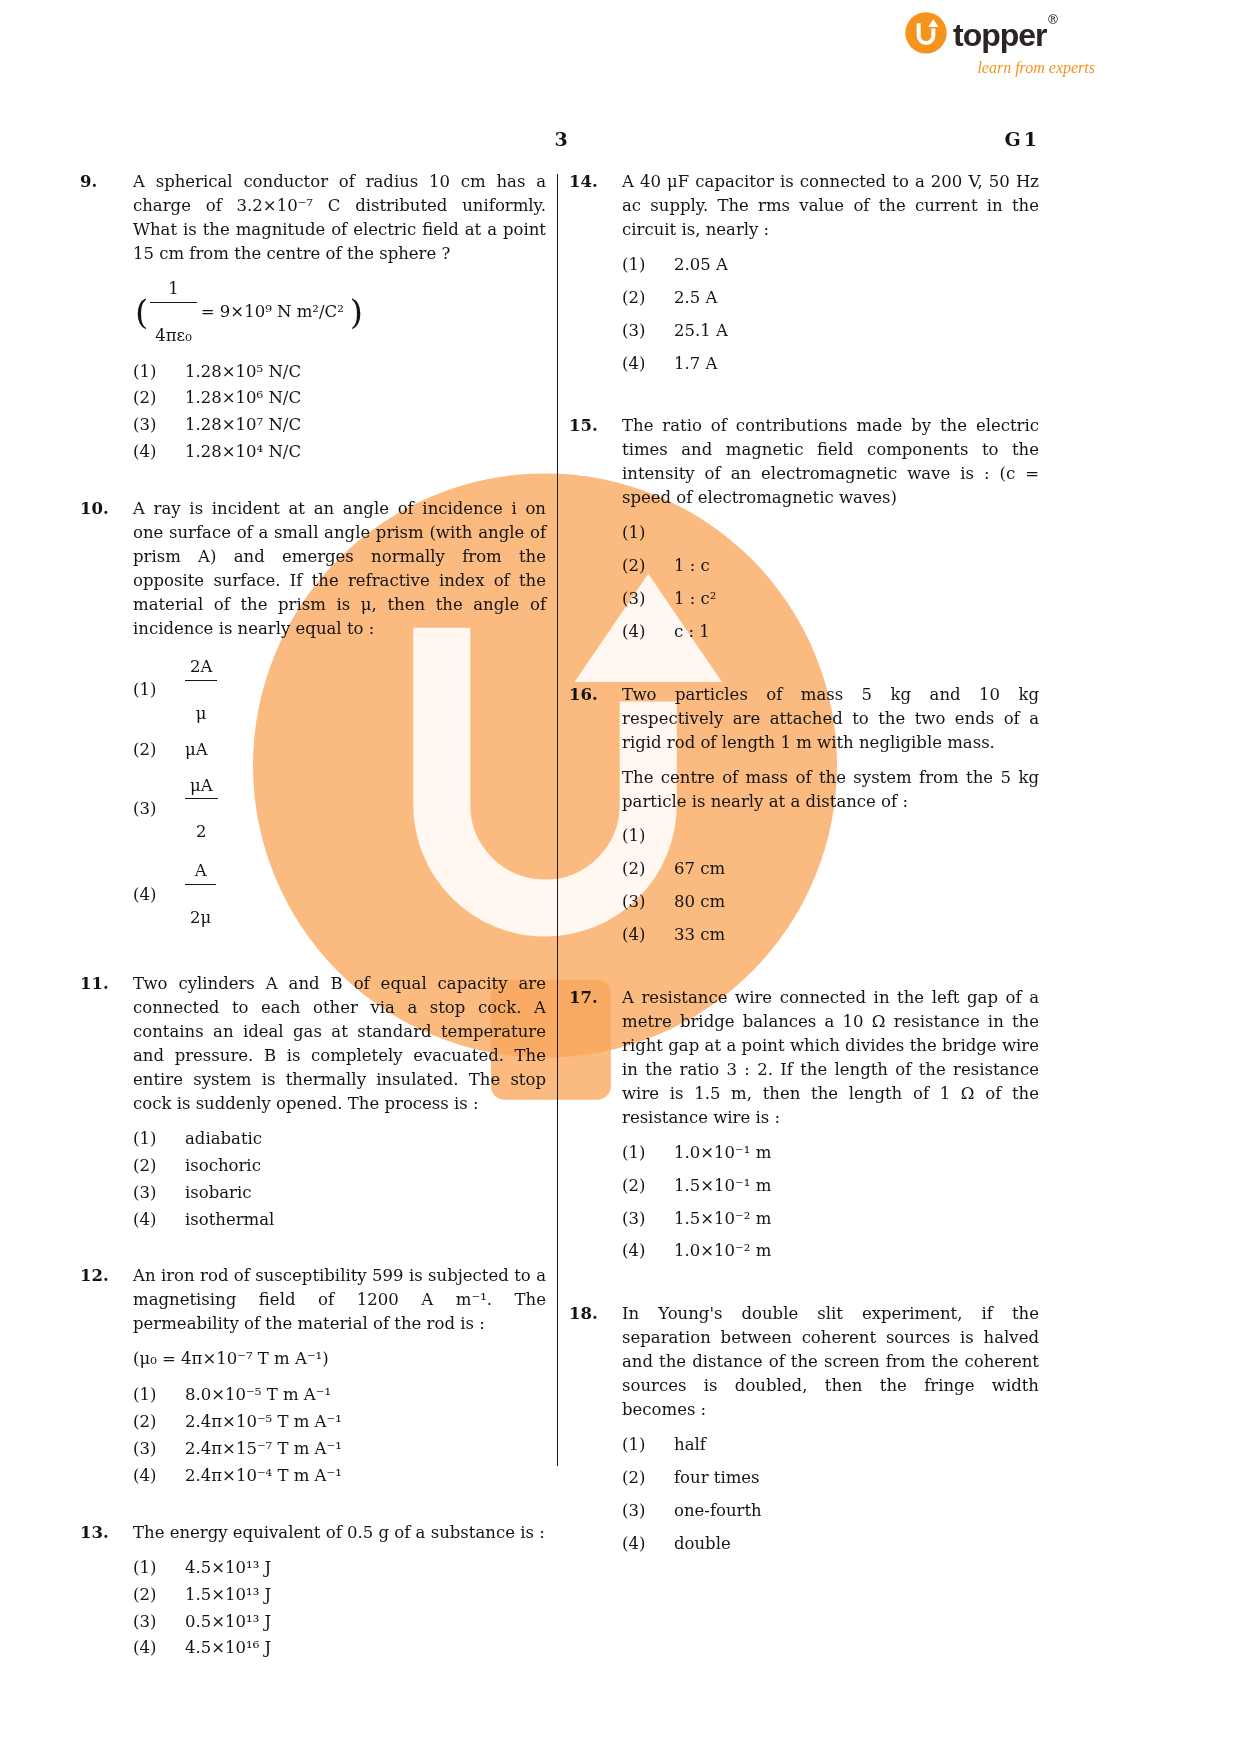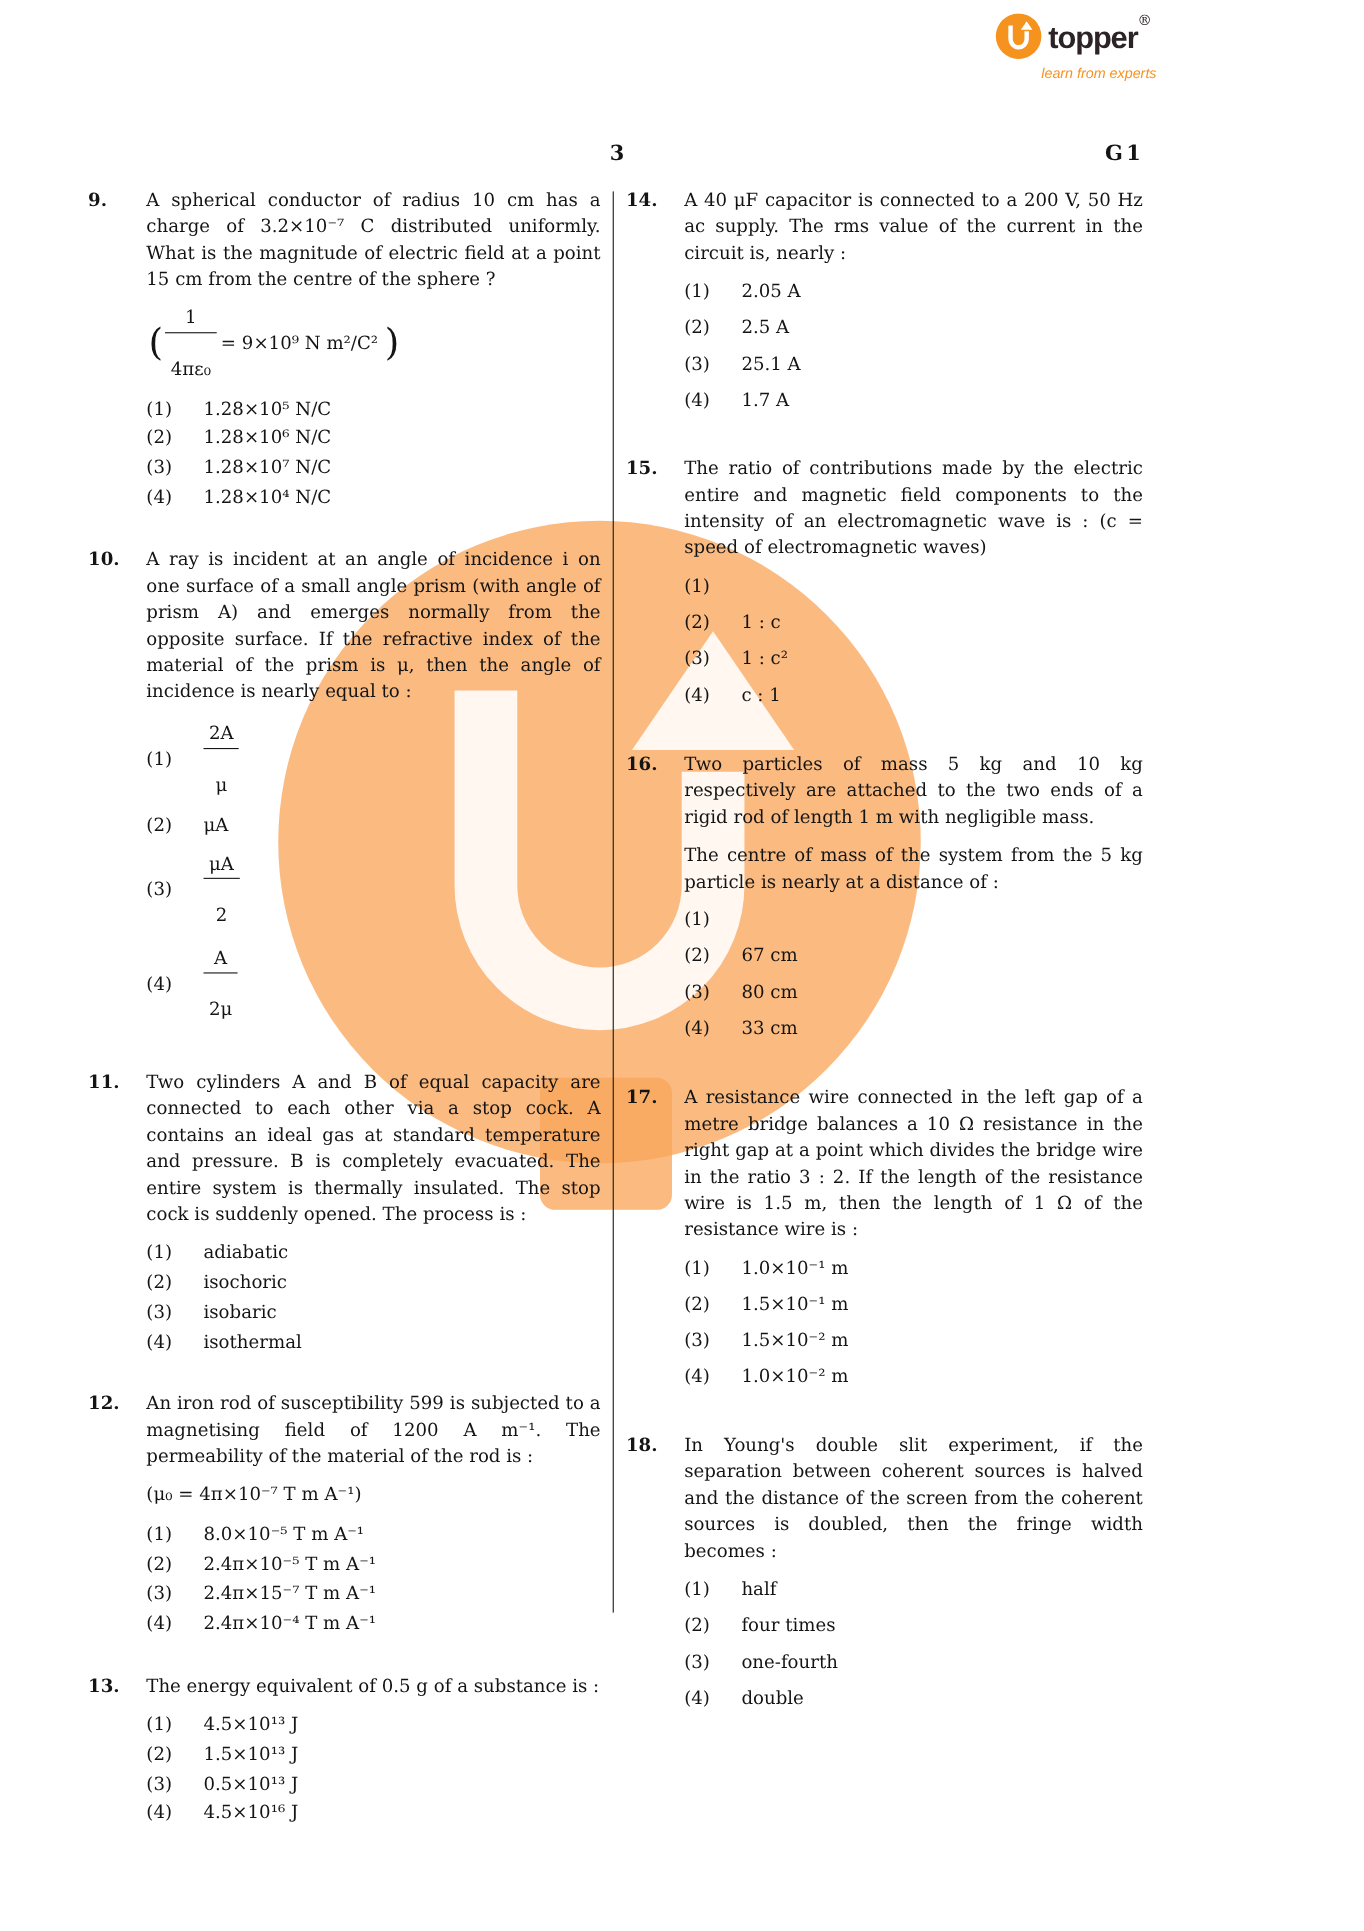--- a/index.html
+++ b/index.html
@@ -12,28 +12,28 @@
     overflow:hidden;
   }
   .page { position:absolute; inset:0; background:#fff; }
 
   
   .logo { position:absolute; top:12px; left:903px; width:200px; z-index:2; }
   .logo-row { display:flex; align-items:center; }
   .logo-mark { width:46px; height:46px; flex:0 0 46px; }
   .logo-brand {
     font-family:"Liberation Sans","DejaVu Sans",sans-serif;
-    font-weight:bold; font-size:28px; letter-spacing:-1px;
+    font-weight:bold; font-size:32px; letter-spacing:-1px;
     color:#2b2325; margin-left:4px; line-height:1;
   }
   .logo-reg { font-size:13px; color:#2b2325; align-self:flex-start; margin-top:0; }
   .logo-tagline {
-    font-style:italic; color:#f6921e; font-size:13px;
-    text-align:center; margin-top:1px; padding-right:8px;
-    font-family:Liberation Sans, sans-serif;
+    font-style:italic; color:#f6921e; font-size:16px;
+    text-align:right; margin-top:1px; padding-right:8px;
+    font-family:Liberation Serif, serif;
   }
 
   
   .watermark { position:absolute; left:250px; top:470px; z-index:0; }
 
   
   .content { position:absolute; left:80px; top:128px; width:962px; z-index:1; }
   .header-row { position:relative; height:36px; font-size:19px; font-weight:bold; }
   .page-number { position:absolute; left:0; right:0; text-align:center; }
   .page-code { position:absolute; right:2px; letter-spacing:3px;text-align:center; }
@@ -248,21 +248,21 @@
                 <div class="option">
                   <span class="opt-label">(4)</span>
                   <span class="opt-value">1.7 A</span>
                 </div>
               </div>
             </div>
           </div>
           <div class="question">
             <div class="q-number">15.</div>
             <div class="q-body">
-              <p class="q-para">The ratio of contributions made by the electric entire and magnetic field components to the intensity of an electromagnetic wave is : (c = speed of electromagnetic waves)</p>
+              <p class="q-para">The ratio of contributions made by the electric times and magnetic field components to the intensity of an electromagnetic wave is : (c = speed of electromagnetic waves)</p>
               <div class="options">
                 <div class="option">
                   <span class="opt-label">(1)</span>
                 </div>
                 <div class="option">
                   <span class="opt-label">(2)</span>
                   <span class="opt-value">1 : c</span>
                 </div>
                 <div class="option">
                   <span class="opt-label">(3)</span>

